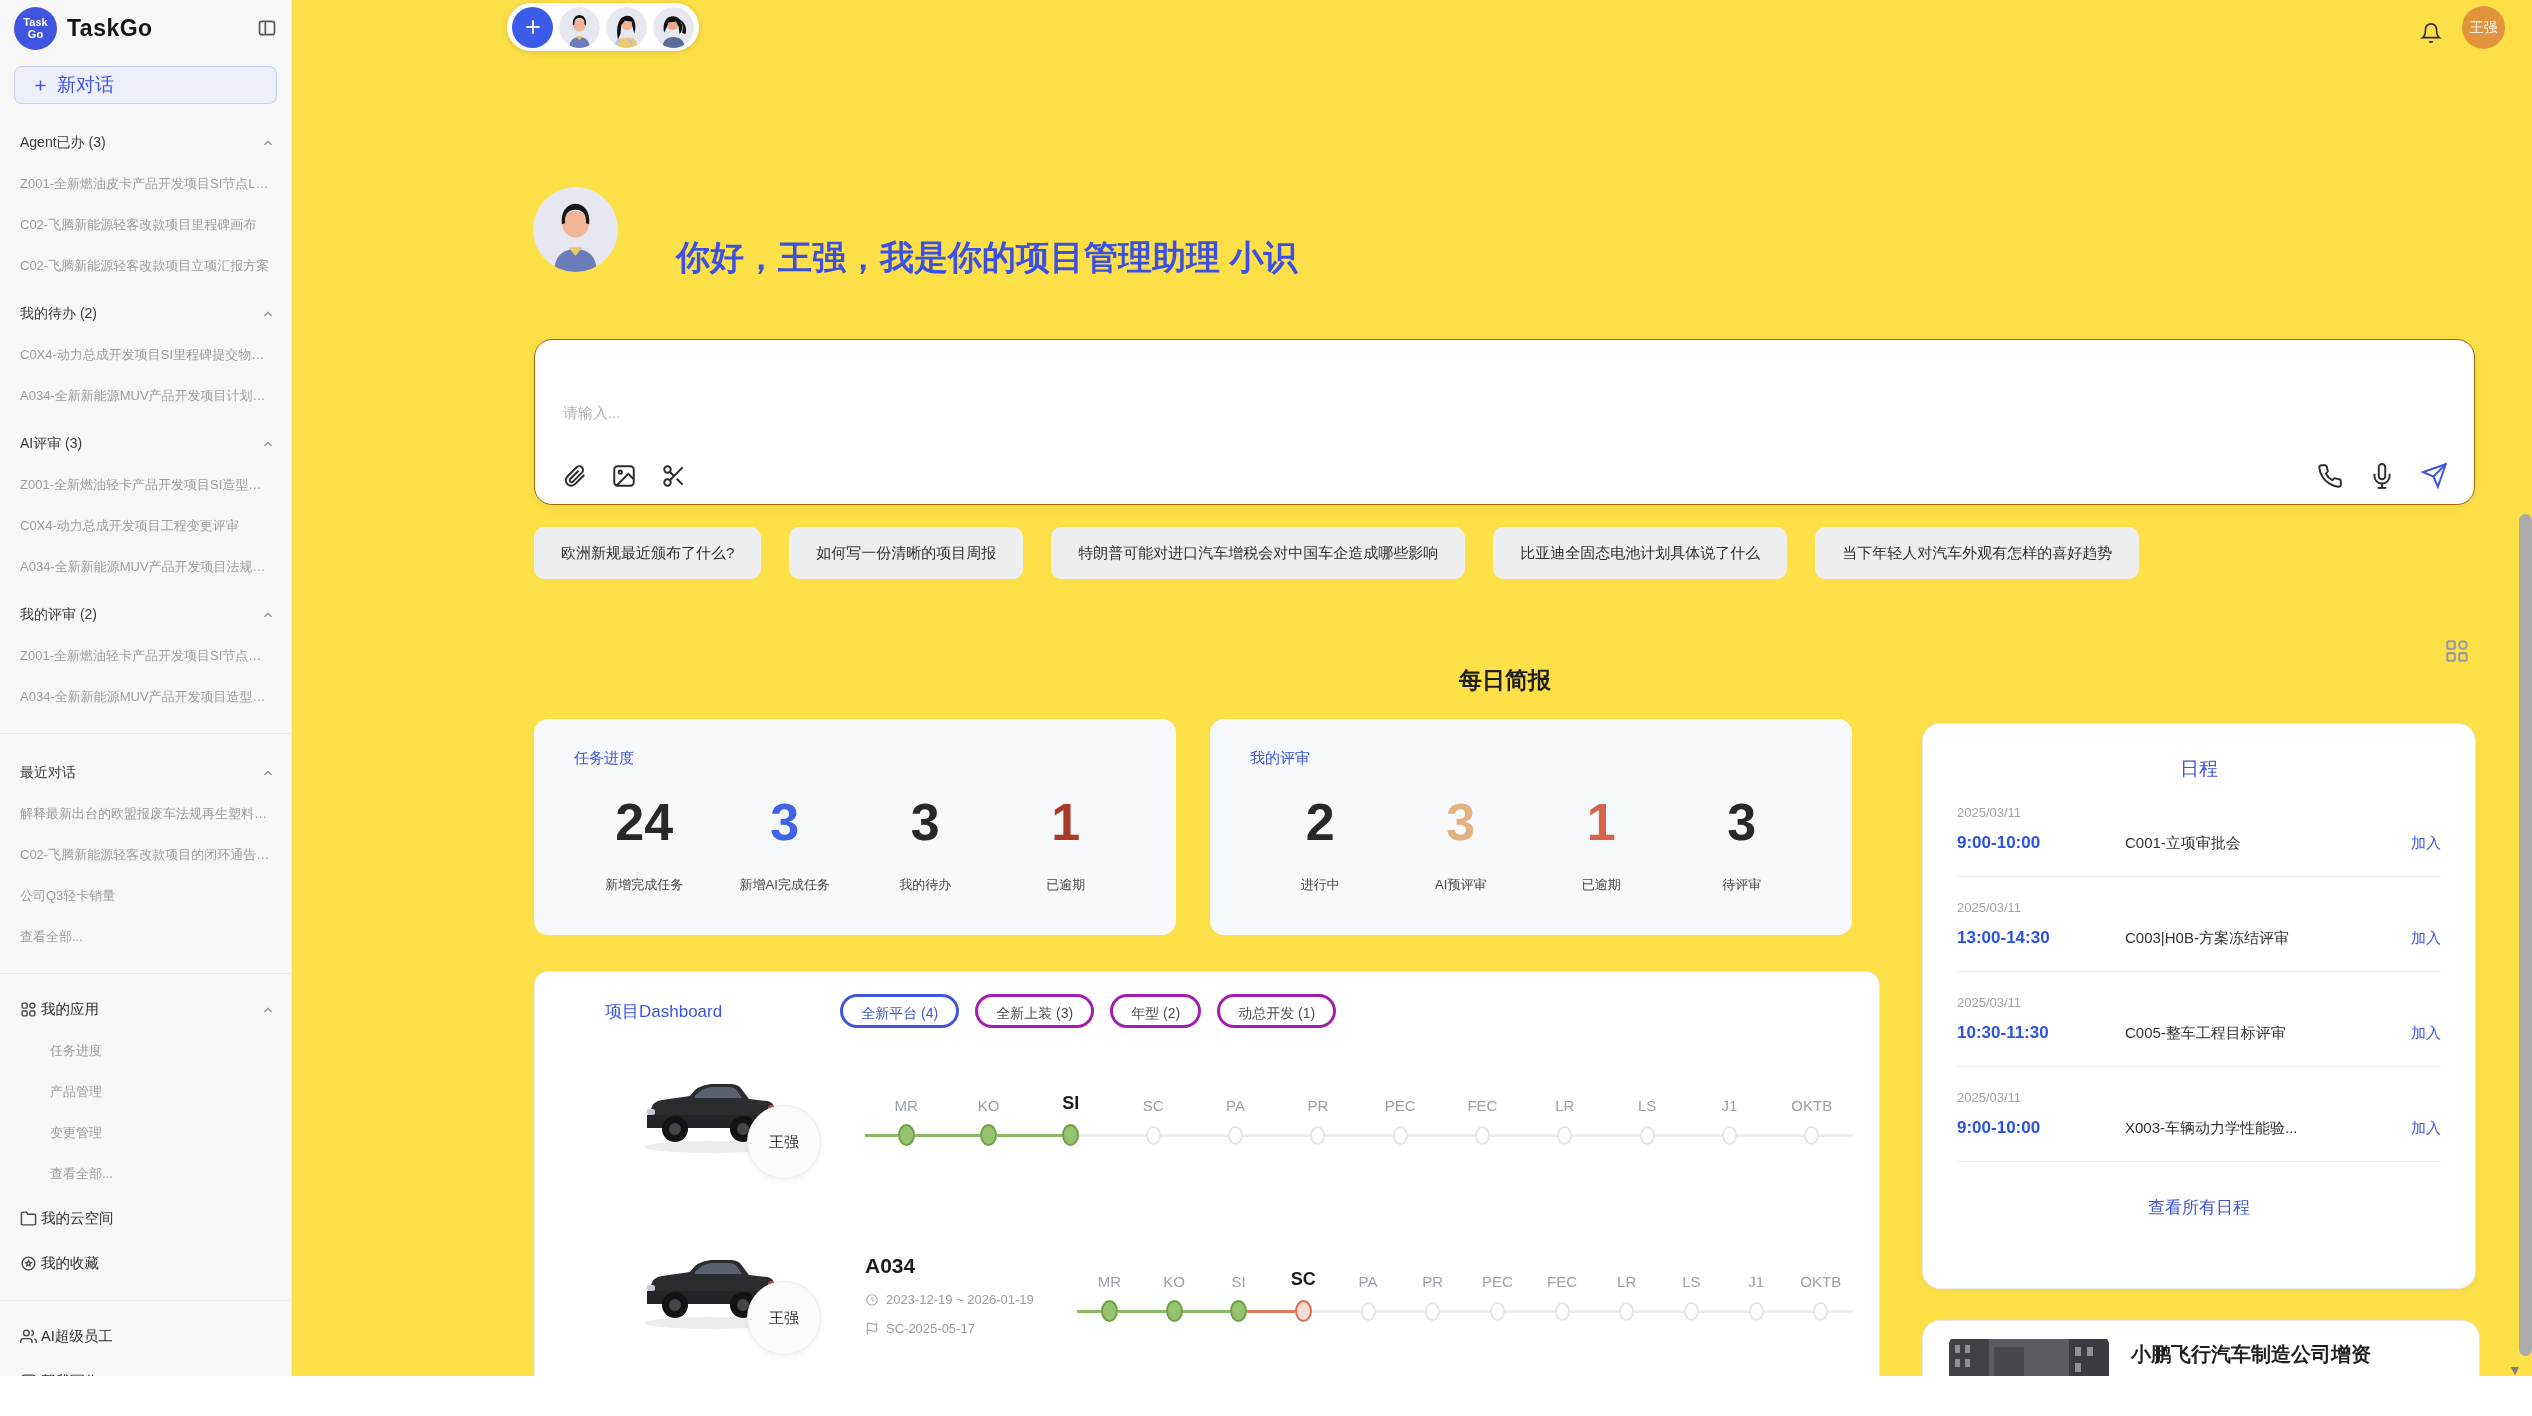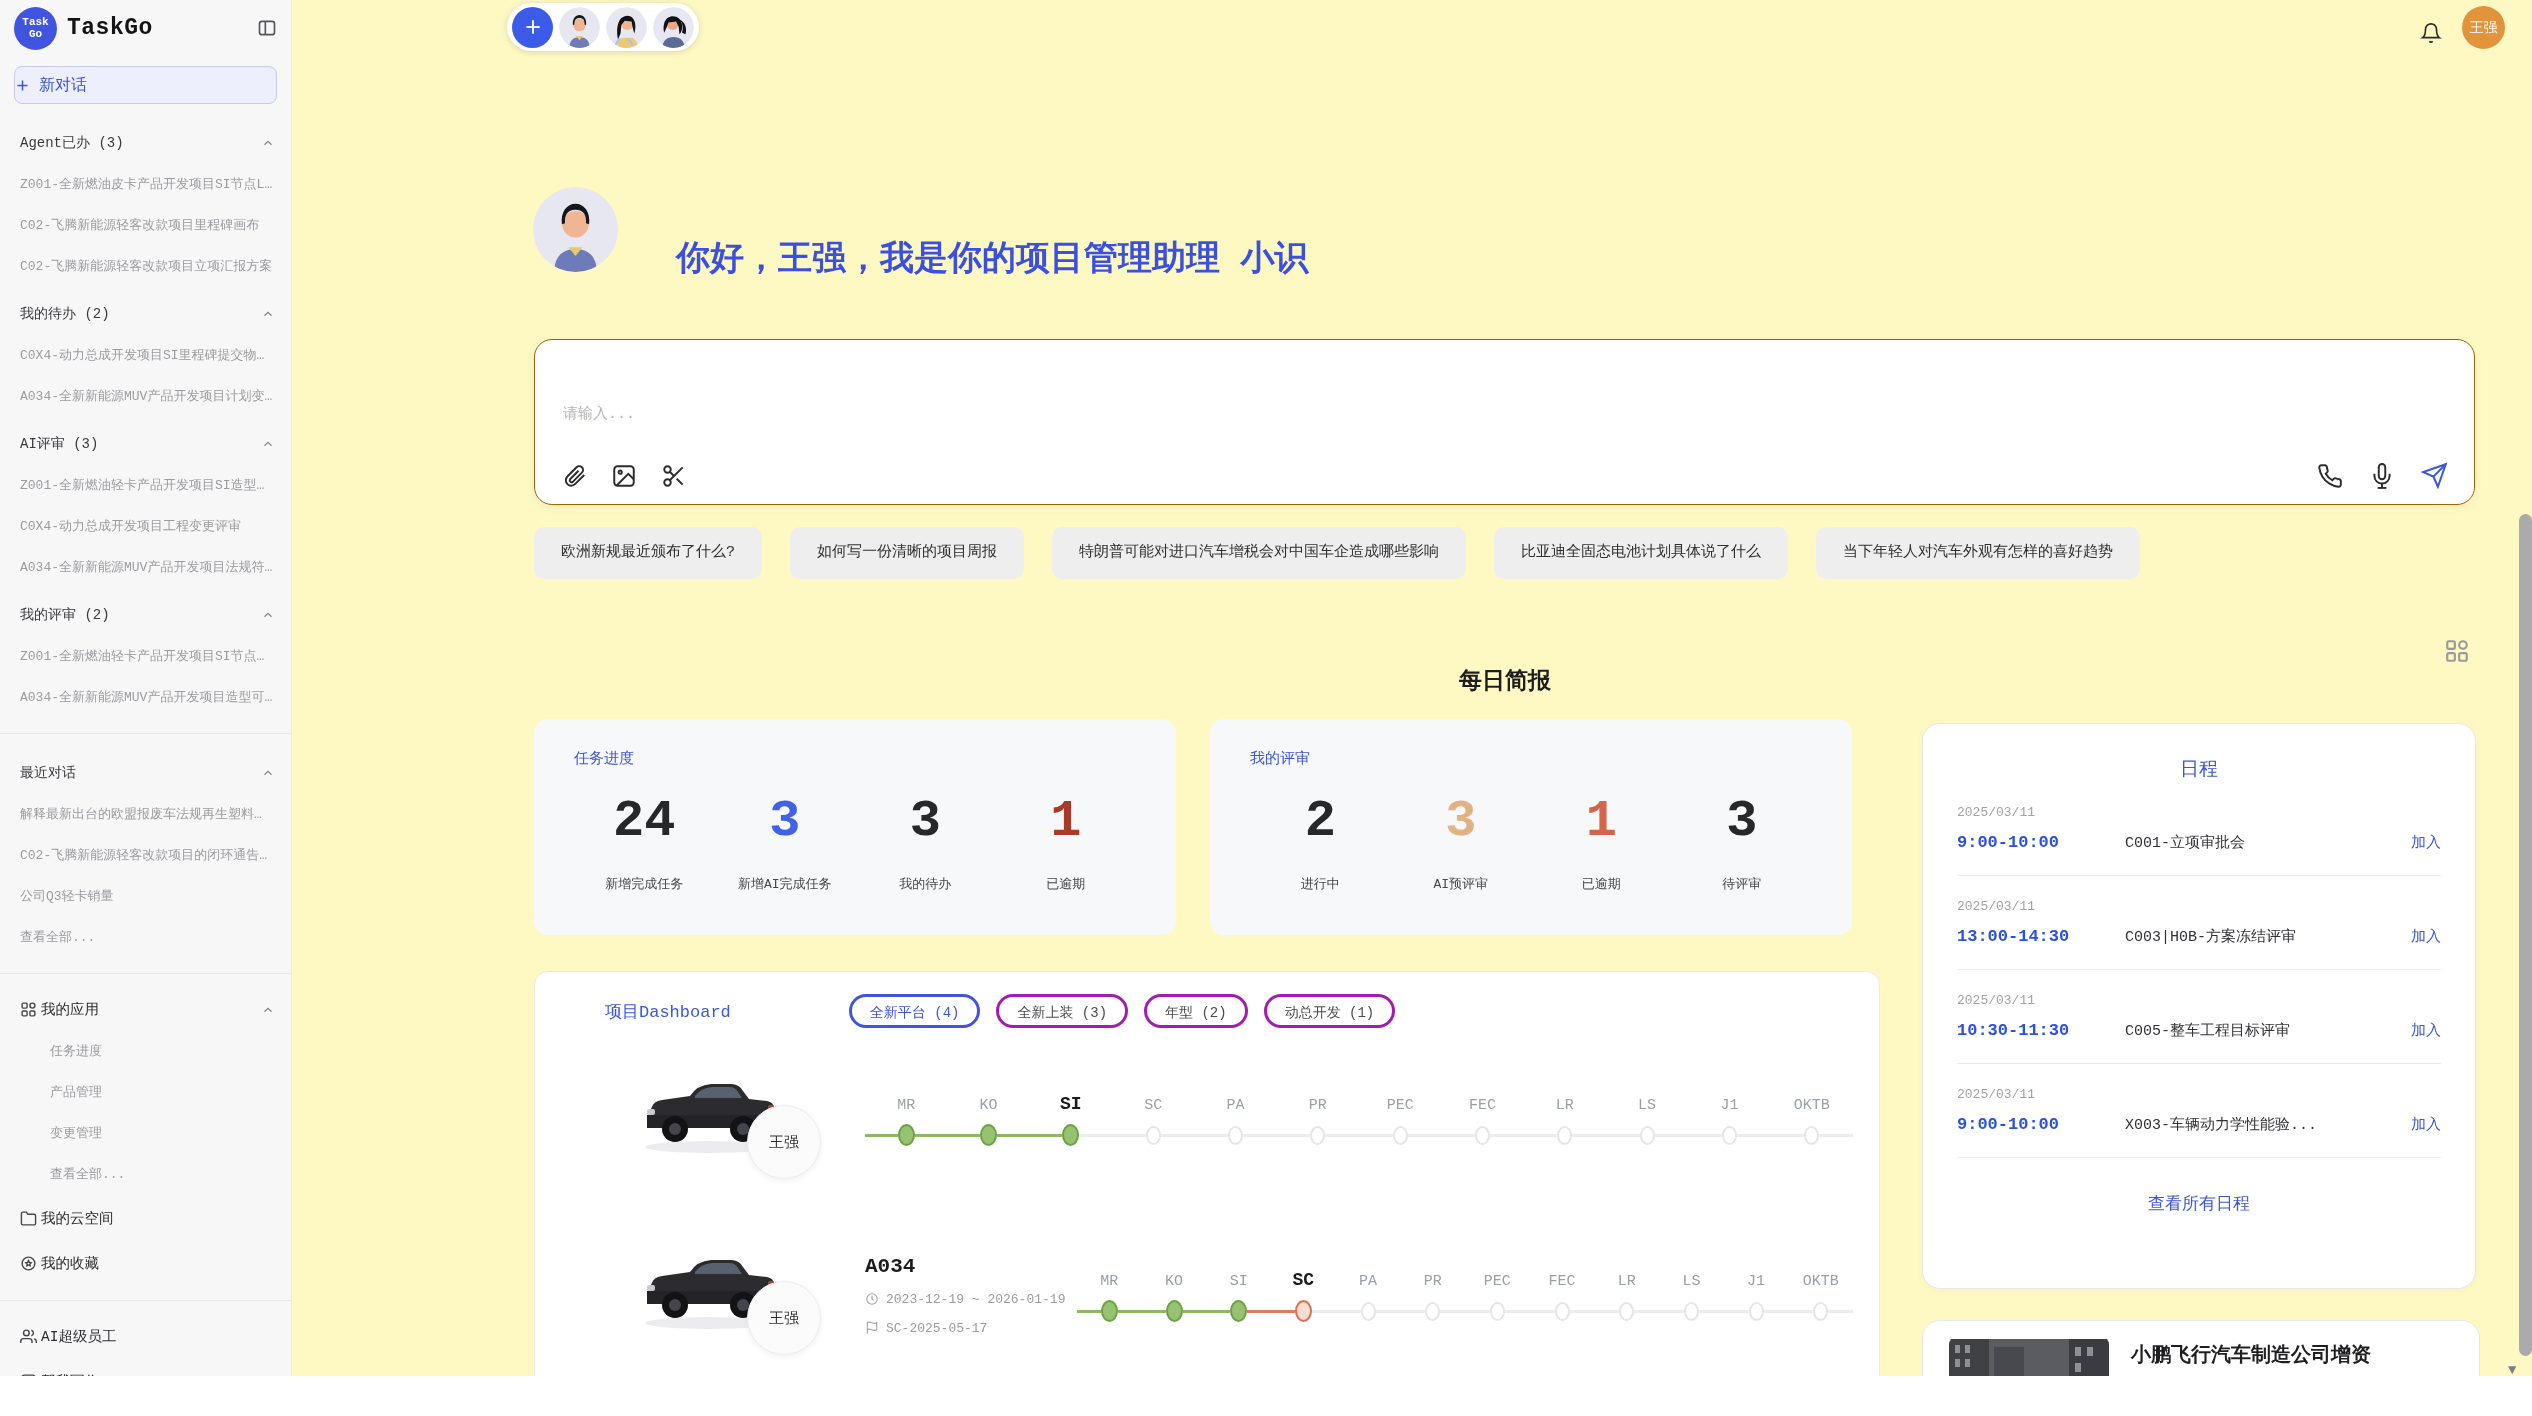--- a/index.html
+++ b/index.html
@@ -1,29 +1,29 @@
 <!DOCTYPE html>
 <html><head>
 <meta charset="utf-8">
 <style>
   html,body{margin:0;padding:0;background:#fff;}
-  #page{position:relative;width:2532px;height:1376px;overflow:hidden;background:#fef9c3;
-        font-family:Liberation Mono, monospace;}
+  #page{position:relative;width:2532px;height:1376px;overflow:hidden;background:#fde047;
+        font-family:Liberation Sans, sans-serif;}
   .ic{display:block;}
   
   .sidebar{position:absolute;left:0;top:0;width:292px;height:1416px;background:#f7f7f8;
            border-right:1px solid #ebebee;box-sizing:border-box;overflow:hidden;}
   .logo-row{display:flex;align-items:center;height:56px;padding:0 14px;}
   .logo-circle{width:43px;height:43px;border-radius:50%;background:#3f55e0;color:#fff;
                display:flex;flex-direction:column;align-items:center;justify-content:center;
                font-size:11px;line-height:12px;font-weight:bold;}
   .app-title{font-size:23px;font-weight:bold;color:#141416;margin-left:10px;letter-spacing:.5px;}
   .collapse-btn{margin-left:auto;color:#57575b;}
   .new-chat{margin:10px 14px 0;height:38px;border:1px solid #c5cbf3;background:#edeffc;color:#3b55dd;
-            border-radius:8px;display:flex;align-items:center;gap:9px;font-size:16px;
+            border-radius:8px;display:flex;align-items:center;gap:9px;font-size:19px;padding-left:18px;
             box-sizing:border-box;cursor:pointer;}
   .sec-head{display:flex;align-items:center;margin-top:30px;padding:0 16px 0 20px;font-size:14px;color:#3a3a3e;}
   .sec-head .chev{margin-left:auto;color:#85858a;}
   .side-item{margin-top:23px;padding:0 18px 0 20px;font-size:13px;color:#9c9ca0;white-space:nowrap;
              overflow:hidden;text-overflow:ellipsis;cursor:pointer;}
   .side-div{height:1px;background:#e9e9ec;margin-top:27px;}
   .side-row{display:flex;align-items:center;gap:4px;margin-top:26px;padding:0 16px 0 20px;
             font-size:14.5px;color:#2c2c2f;cursor:pointer;}
   .side-row .ric{color:#47474b;}
   .side-sub{margin-top:23px;padding-left:50px;font-size:13px;color:#9c9ca0;white-space:nowrap;

